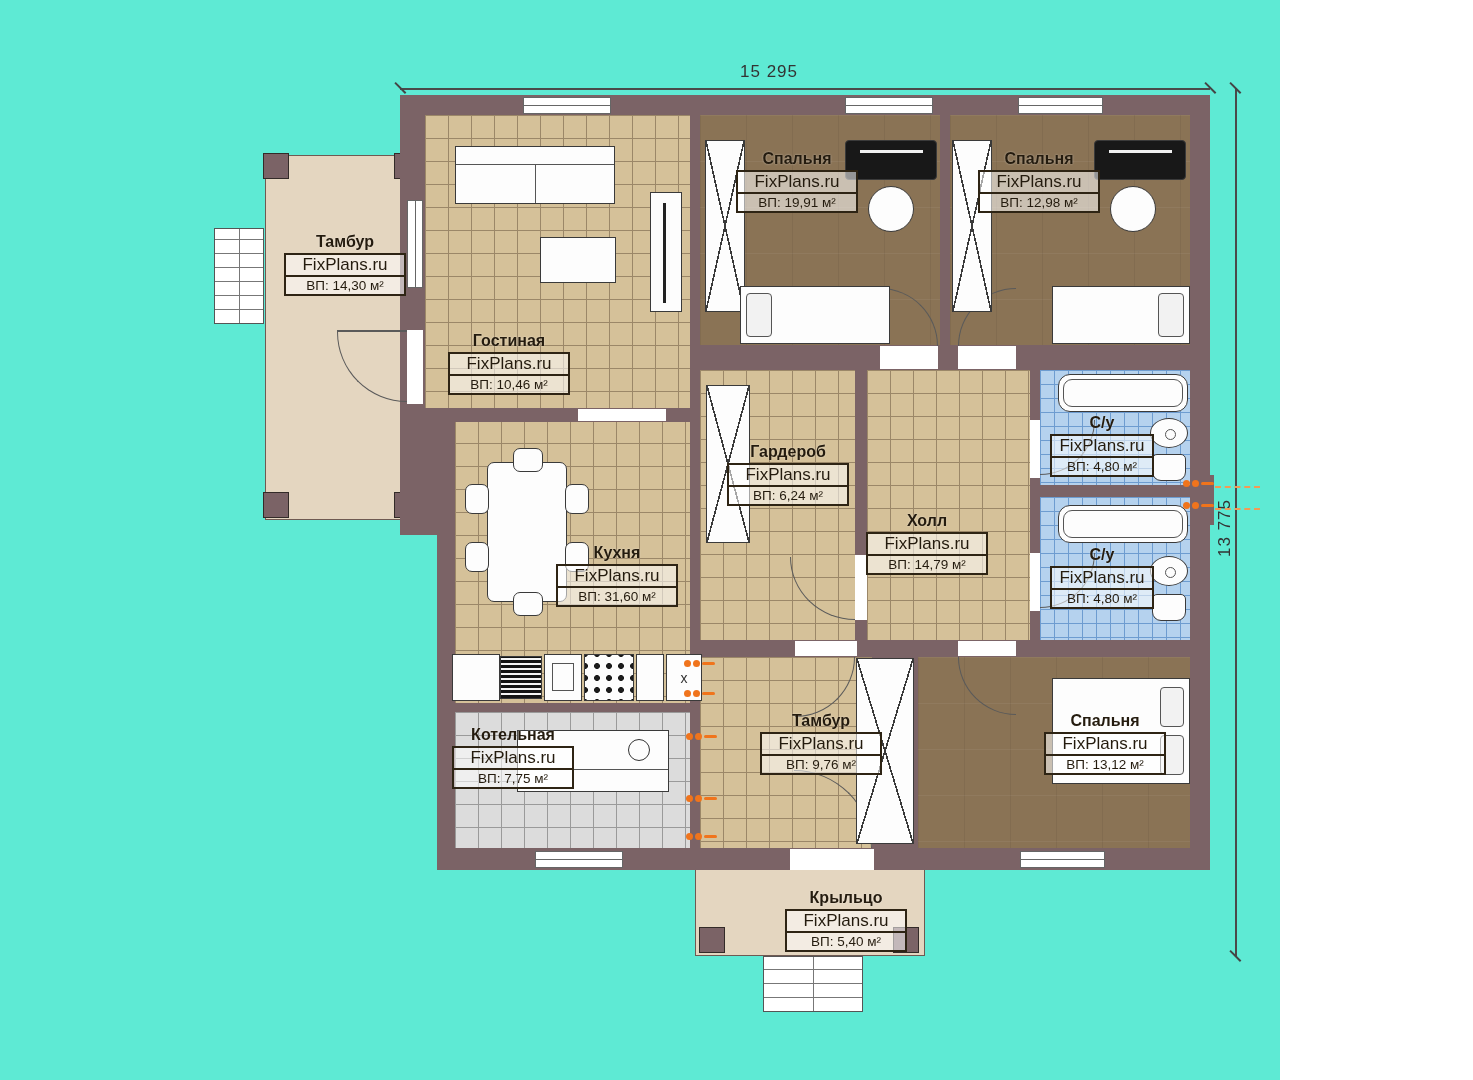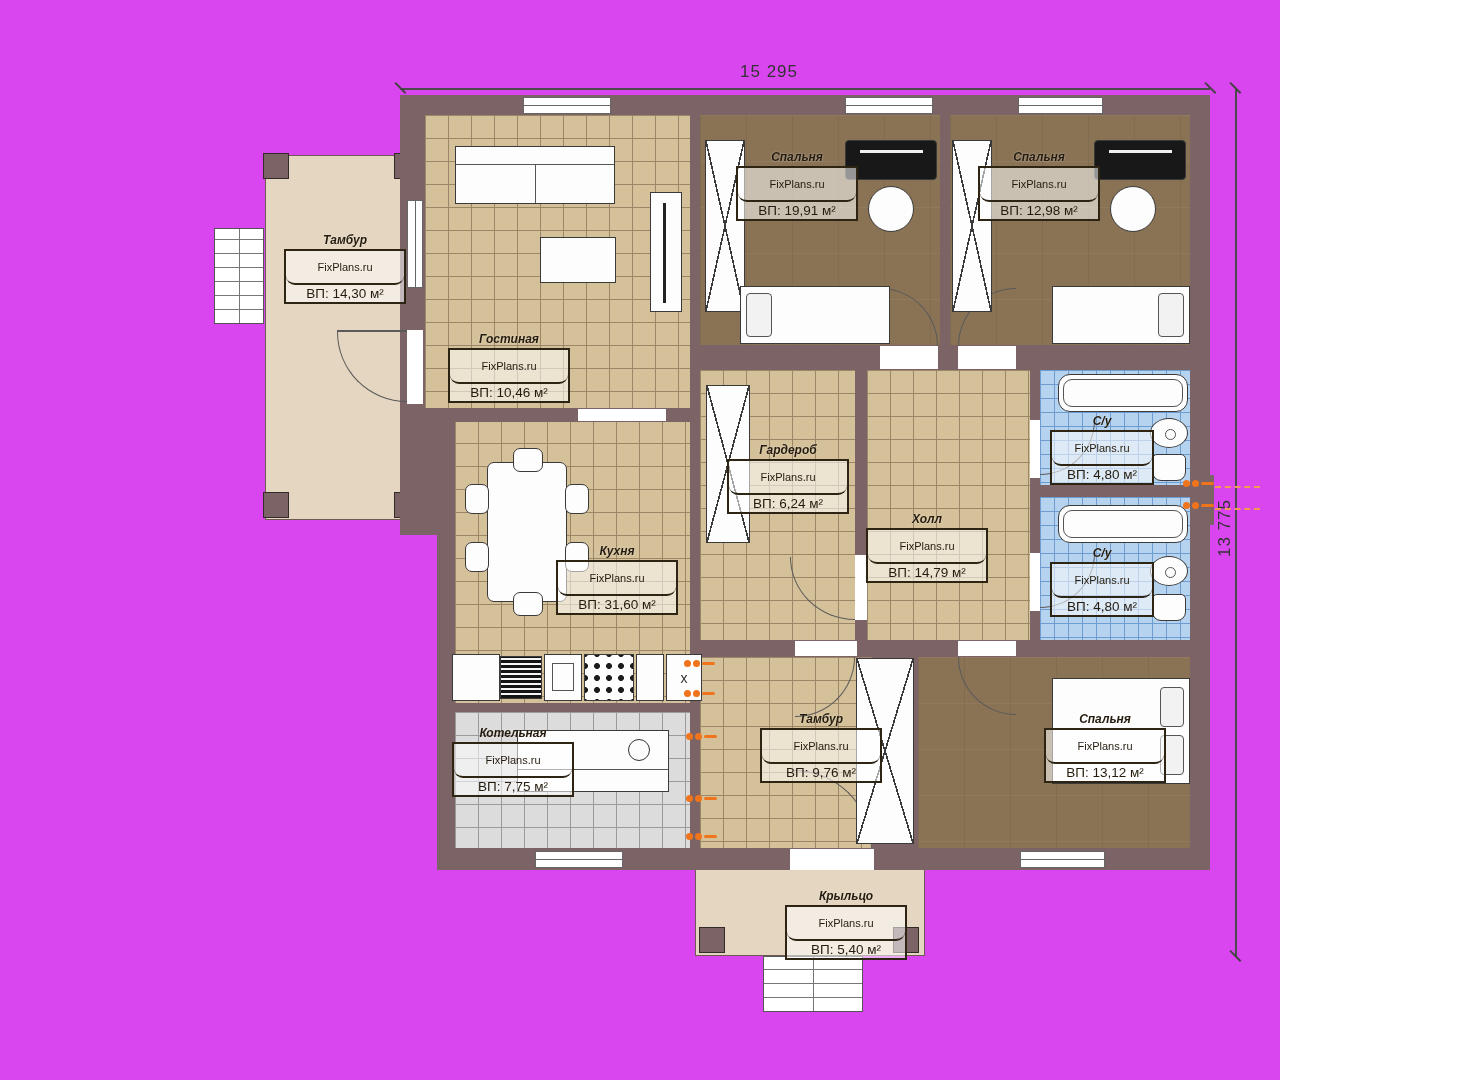--- a/index.html
+++ b/index.html
@@ -1,17 +1,17 @@
 <!DOCTYPE html>
 <html><head>
 <meta charset="utf-8">
 <style>
   html,body{margin:0;padding:0;background:#ffffff;}
   *{box-sizing:border-box;}
-  .canvas{position:relative;width:1280px;height:1080px;background:#d946ef;overflow:hidden;
+  .canvas{position:relative;width:1280px;height:1080px;background:#5eead4;overflow:hidden;
           font-family:"Liberation Sans", sans-serif;}
   .abs{position:absolute;}
 
   
   .wall{position:absolute;background:#7b6366;}
   .floor{position:absolute;}
   .tile-tan{background-color:#d5c199;
     background-image:linear-gradient(#9b8768 1px,transparent 1px),
                      linear-gradient(90deg,#9b8768 1px,transparent 1px);
     background-size:23px 23px;}
@@ -74,23 +74,23 @@
 
   
   .rad{position:absolute;display:flex;gap:2px;align-items:center;}
   .rad i{width:7px;height:7px;border-radius:50%;background:#f0741c;display:block;}
   .rad b{width:13px;height:3px;background:#f0741c;display:block;border-radius:2px;}
   .rad-tail{position:absolute;border-top:2.5px dashed #f29a55;}
 
   
   .room-label{position:absolute;width:122px;text-align:center;color:#241b0e;z-index:30;}
   .room-label.small{width:104px;}
-  .room-name{font-size:12px;font-weight:bold;margin-bottom:2px;text-shadow:0 0 2px rgba(255,255,255,.5);font-style:italic;}
+  .room-name{font-size:16px;font-weight:bold;margin-bottom:2px;text-shadow:0 0 2px rgba(255,255,255,.5);}
   .label-box{border:2px solid #2e2414;background:rgba(255,255,255,.55);}
-  .label-box .brand{font-size:11px;border-bottom:2px solid #2e2414;padding:10px 2px;border-radius:9px;}
+  .label-box .brand{font-size:17px;border-bottom:2px solid #2e2414;padding:0 2px;}
   .label-box .area{font-size:13.5px;padding:1px 2px;}
 
   
   .dim-line{position:absolute;background:#4a4a4a;}
   .dim-text{position:absolute;font-size:17px;color:#333;letter-spacing:1px;}
   .dim-text.vert{transform:rotate(-90deg);transform-origin:center;}
   .tick{position:absolute;width:15px;height:1.6px;background:#444;transform:rotate(45deg);}
 </style>
 </head>
 <body>

